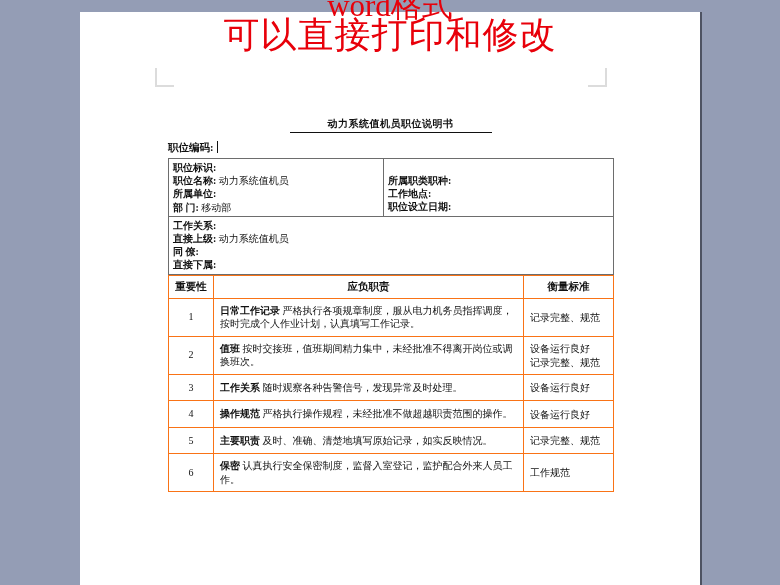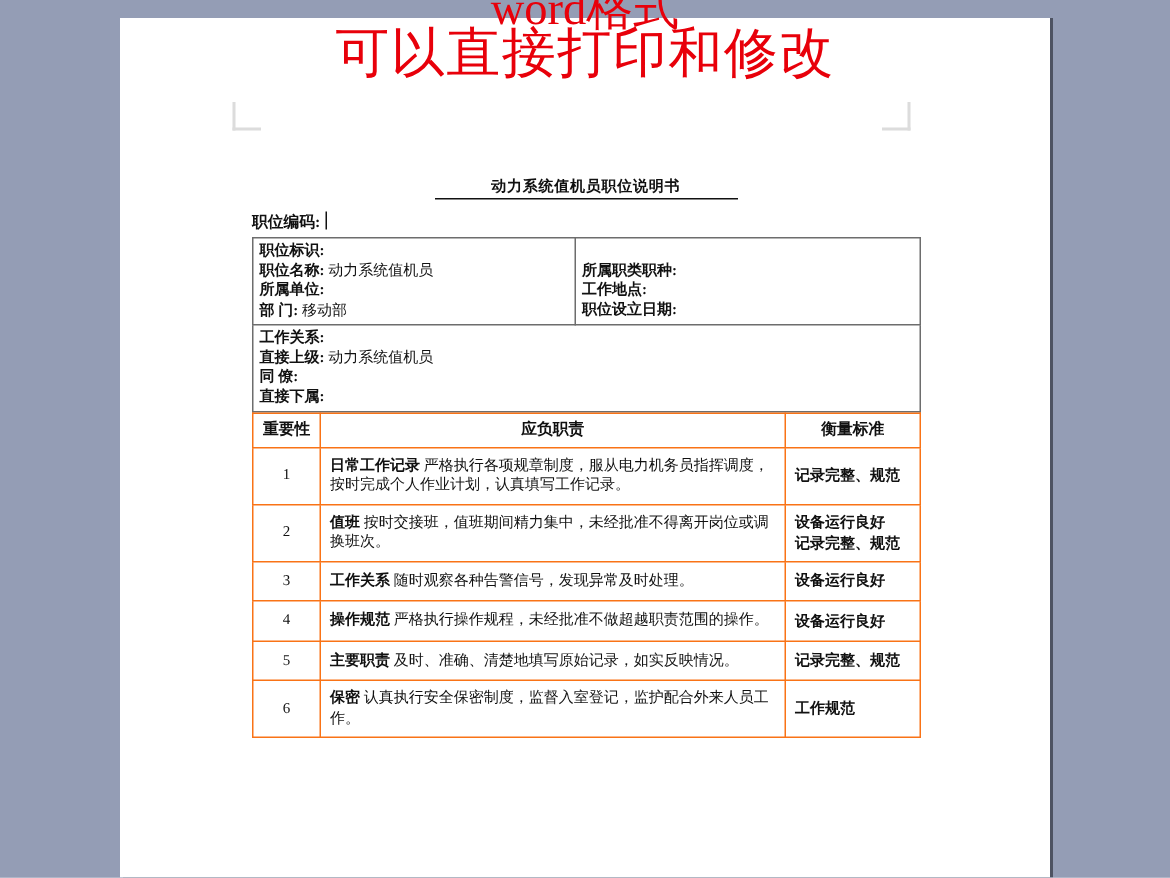--- a/index.html
+++ b/index.html
@@ -178,21 +178,20 @@
     padding: 6px 2px;
   }
   #resp-table td.col-duty {
     padding: 5px 5px 5px 6px;
     vertical-align: middle;
   }
   #resp-table td.col-std {
     padding: 5px 4px 4px 6px;
     vertical-align: middle;
     white-space: pre-line;
-    font-weight: bold;
   }
   .duty-title {
     font-weight: bold;
   }
 
   .col-w-num  { width: 45px; }
   .col-w-duty { width: 310px; }
   .col-w-std  { width: 90px; }
 </style>
 </head>

